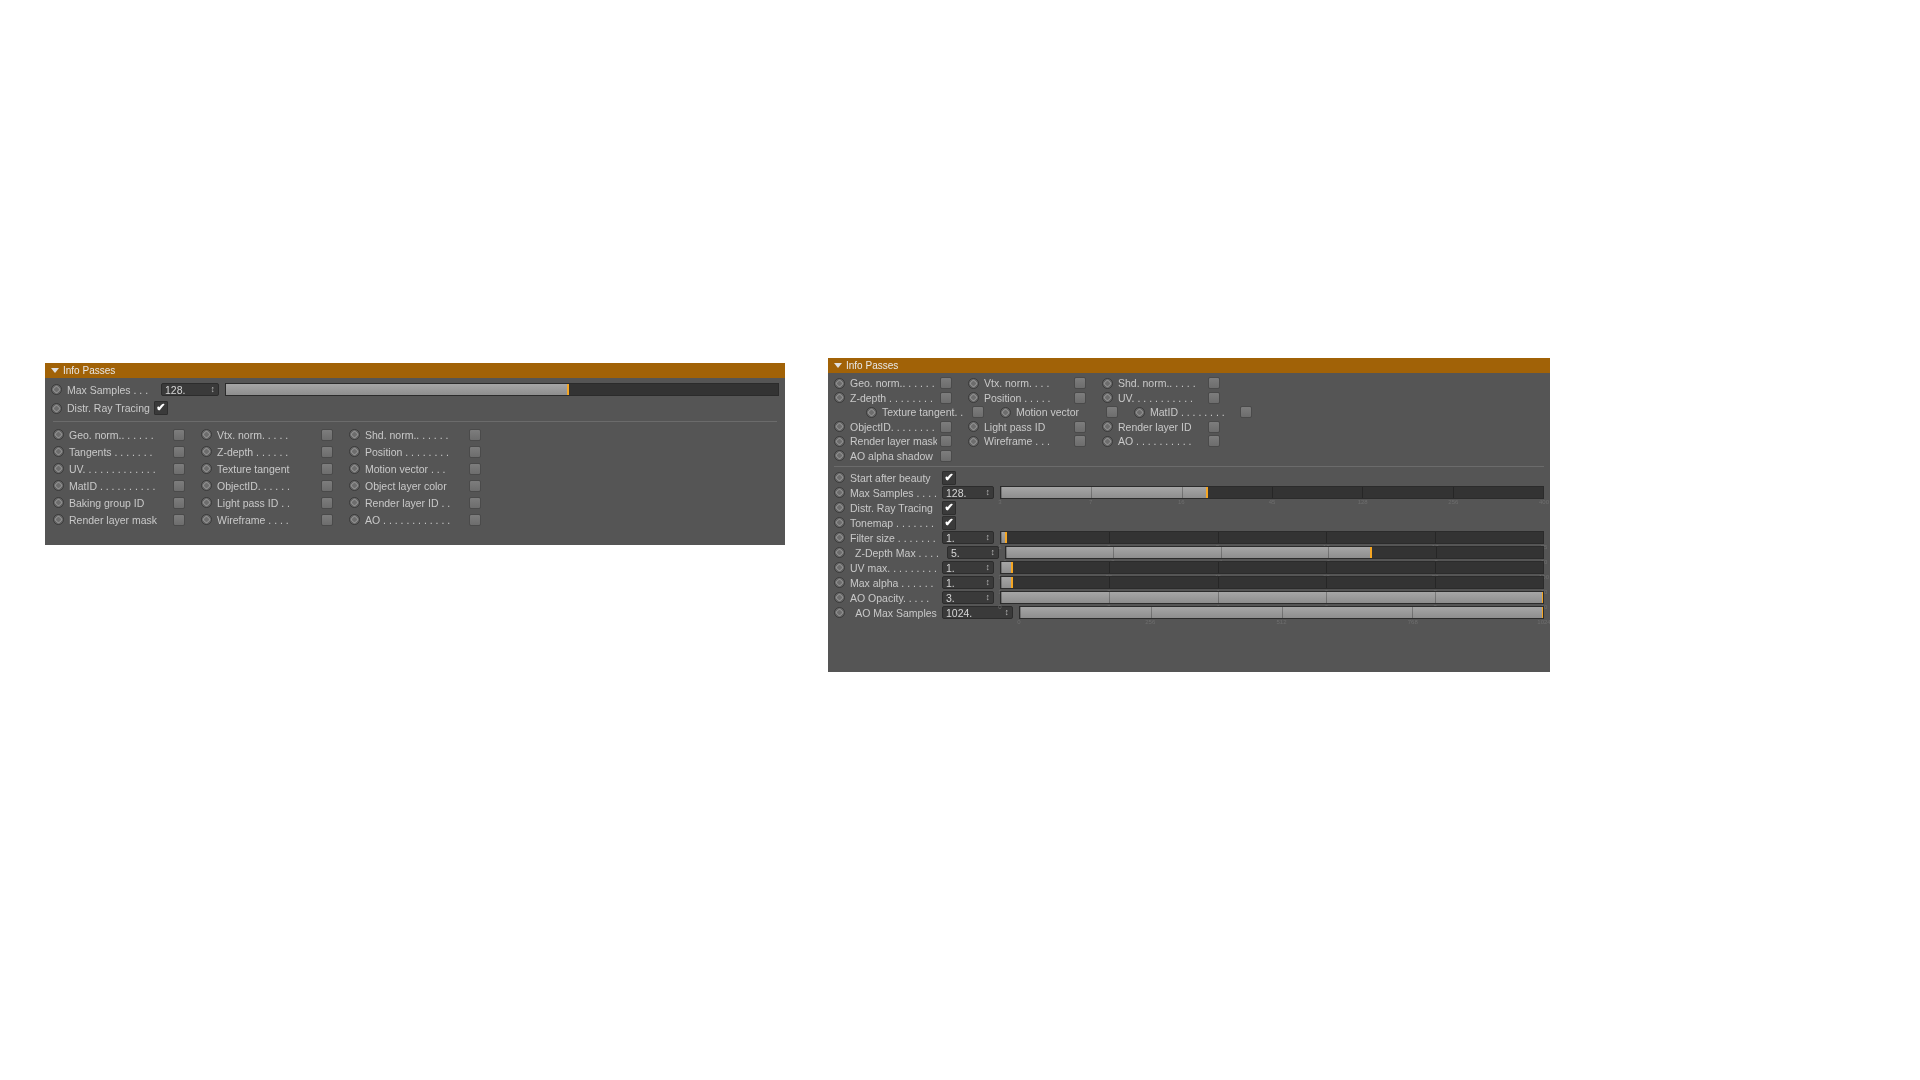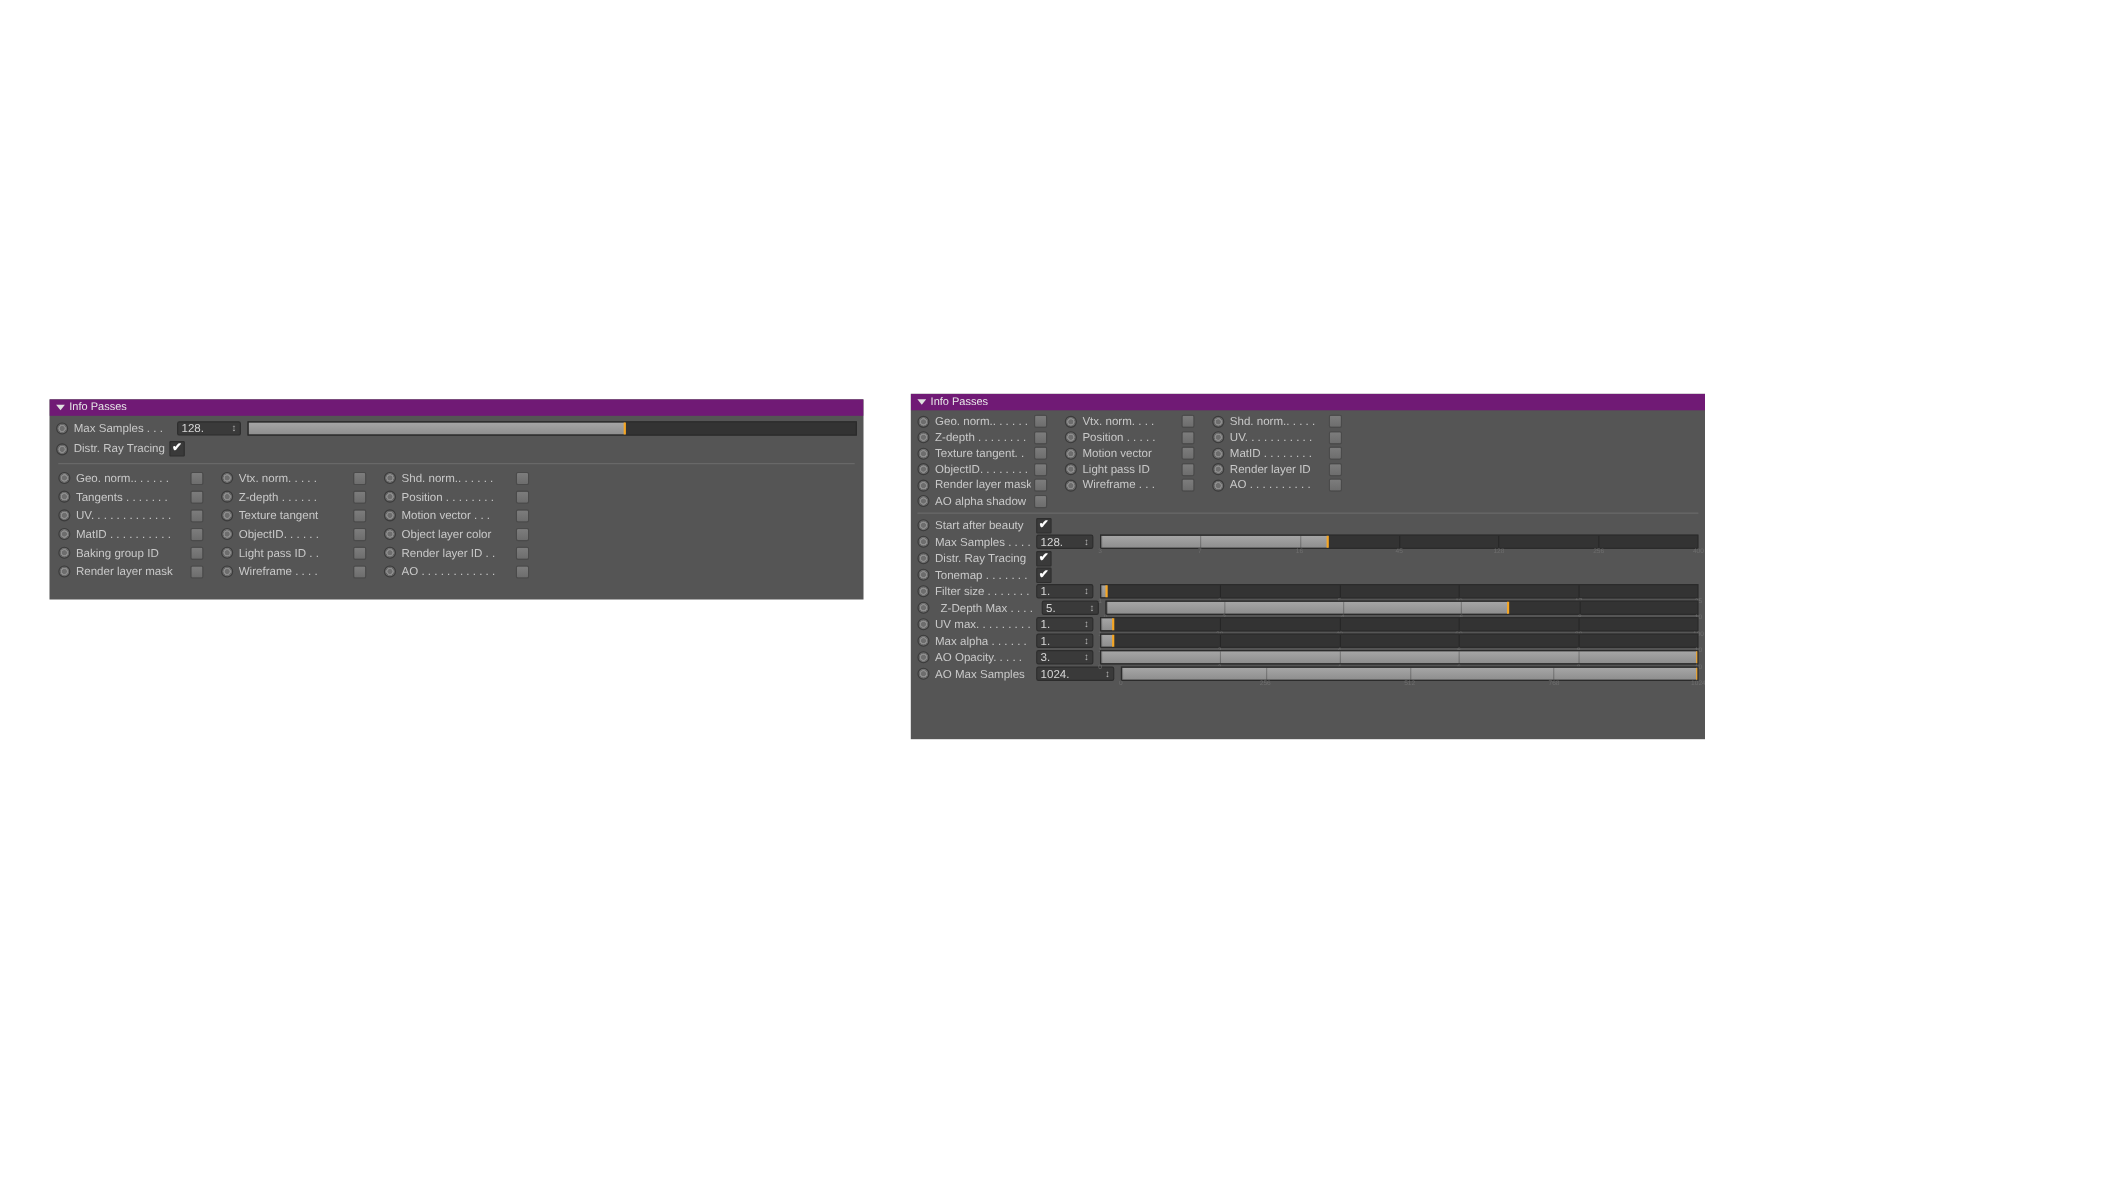--- a/index.html
+++ b/index.html
@@ -49,21 +49,21 @@
   
   .panel {
     position: absolute;
     background: #555555;
     box-sizing: border-box;
     font-size: 10px;
     color: #c8c8c8;
     overflow: hidden;
   }
   .panel-title {
-    background: #701a75;
+    background: #a16207;
     color: #e8e8e8;
     font-size: 10px;
     padding: 2px 4px 2px 6px;
     display: flex;
     align-items: center;
     gap: 3px;
     line-height: 11px;
     box-sizing: border-box;
   }
   .tri {
@@ -346,21 +346,21 @@
             <span class="lbl" style="margin-left: 5px; flex: 1 1 auto;">Position . . . . .</span>
             <span class="cb" style="margin-left: 3px;"></span>
           </div>
           <div class="row" style="width: 118px;">
             <span class="dot"></span>
             <span class="lbl" style="margin-left: 5px; flex: 1 1 auto;">UV. . . . . . . . . . .</span>
             <span class="cb" style="margin-left: 3px;"></span>
           </div>
         </div>
         <div class="row" style="height: 14.5px; gap: 16px;">
-          <div class="row" style="width: 118px;">
+          <div class="row" style="width: 118px; margin-left: 32px;">
             <span class="dot"></span>
             <span class="lbl" style="margin-left: 5px; flex: 1 1 auto;">Texture tangent. .</span>
             <span class="cb" style="margin-left: 3px;"></span>
           </div>
           <div class="row" style="width: 118px;">
             <span class="dot"></span>
             <span class="lbl" style="margin-left: 5px; flex: 1 1 auto;">Motion vector</span>
             <span class="cb" style="margin-left: 3px;"></span>
           </div>
           <div class="row" style="width: 118px;">
@@ -607,21 +607,21 @@
             <div class="ticklabels">
               <span style="left: 0%;">0</span>
               <span style="left: 20%;">2</span>
               <span style="left: 40%;">4</span>
               <span style="left: 60%;">6</span>
               <span style="left: 80%;">8</span>
               <span style="left: 100%;">10</span>
             </div>
           </div>
         </div>
-        <div class="row" style="height: 15px;">
+        <div class="row" style="height: 15px; text-align: center;">
           <span class="dot"></span>
           <span class="lbl" style="margin-left: 5px; width: 92px;">AO Max Samples</span>
           <div class="numfield" style="width: 71px;">
             <span>1024.</span>
             <span class="spin">↕</span>
           </div>
           <div style="position: relative; flex: 1 1 auto; margin-left: 6px;">
             <div class="slider">
               <div class="fill" style="width: 100%;"></div>
               <div class="ticks">

